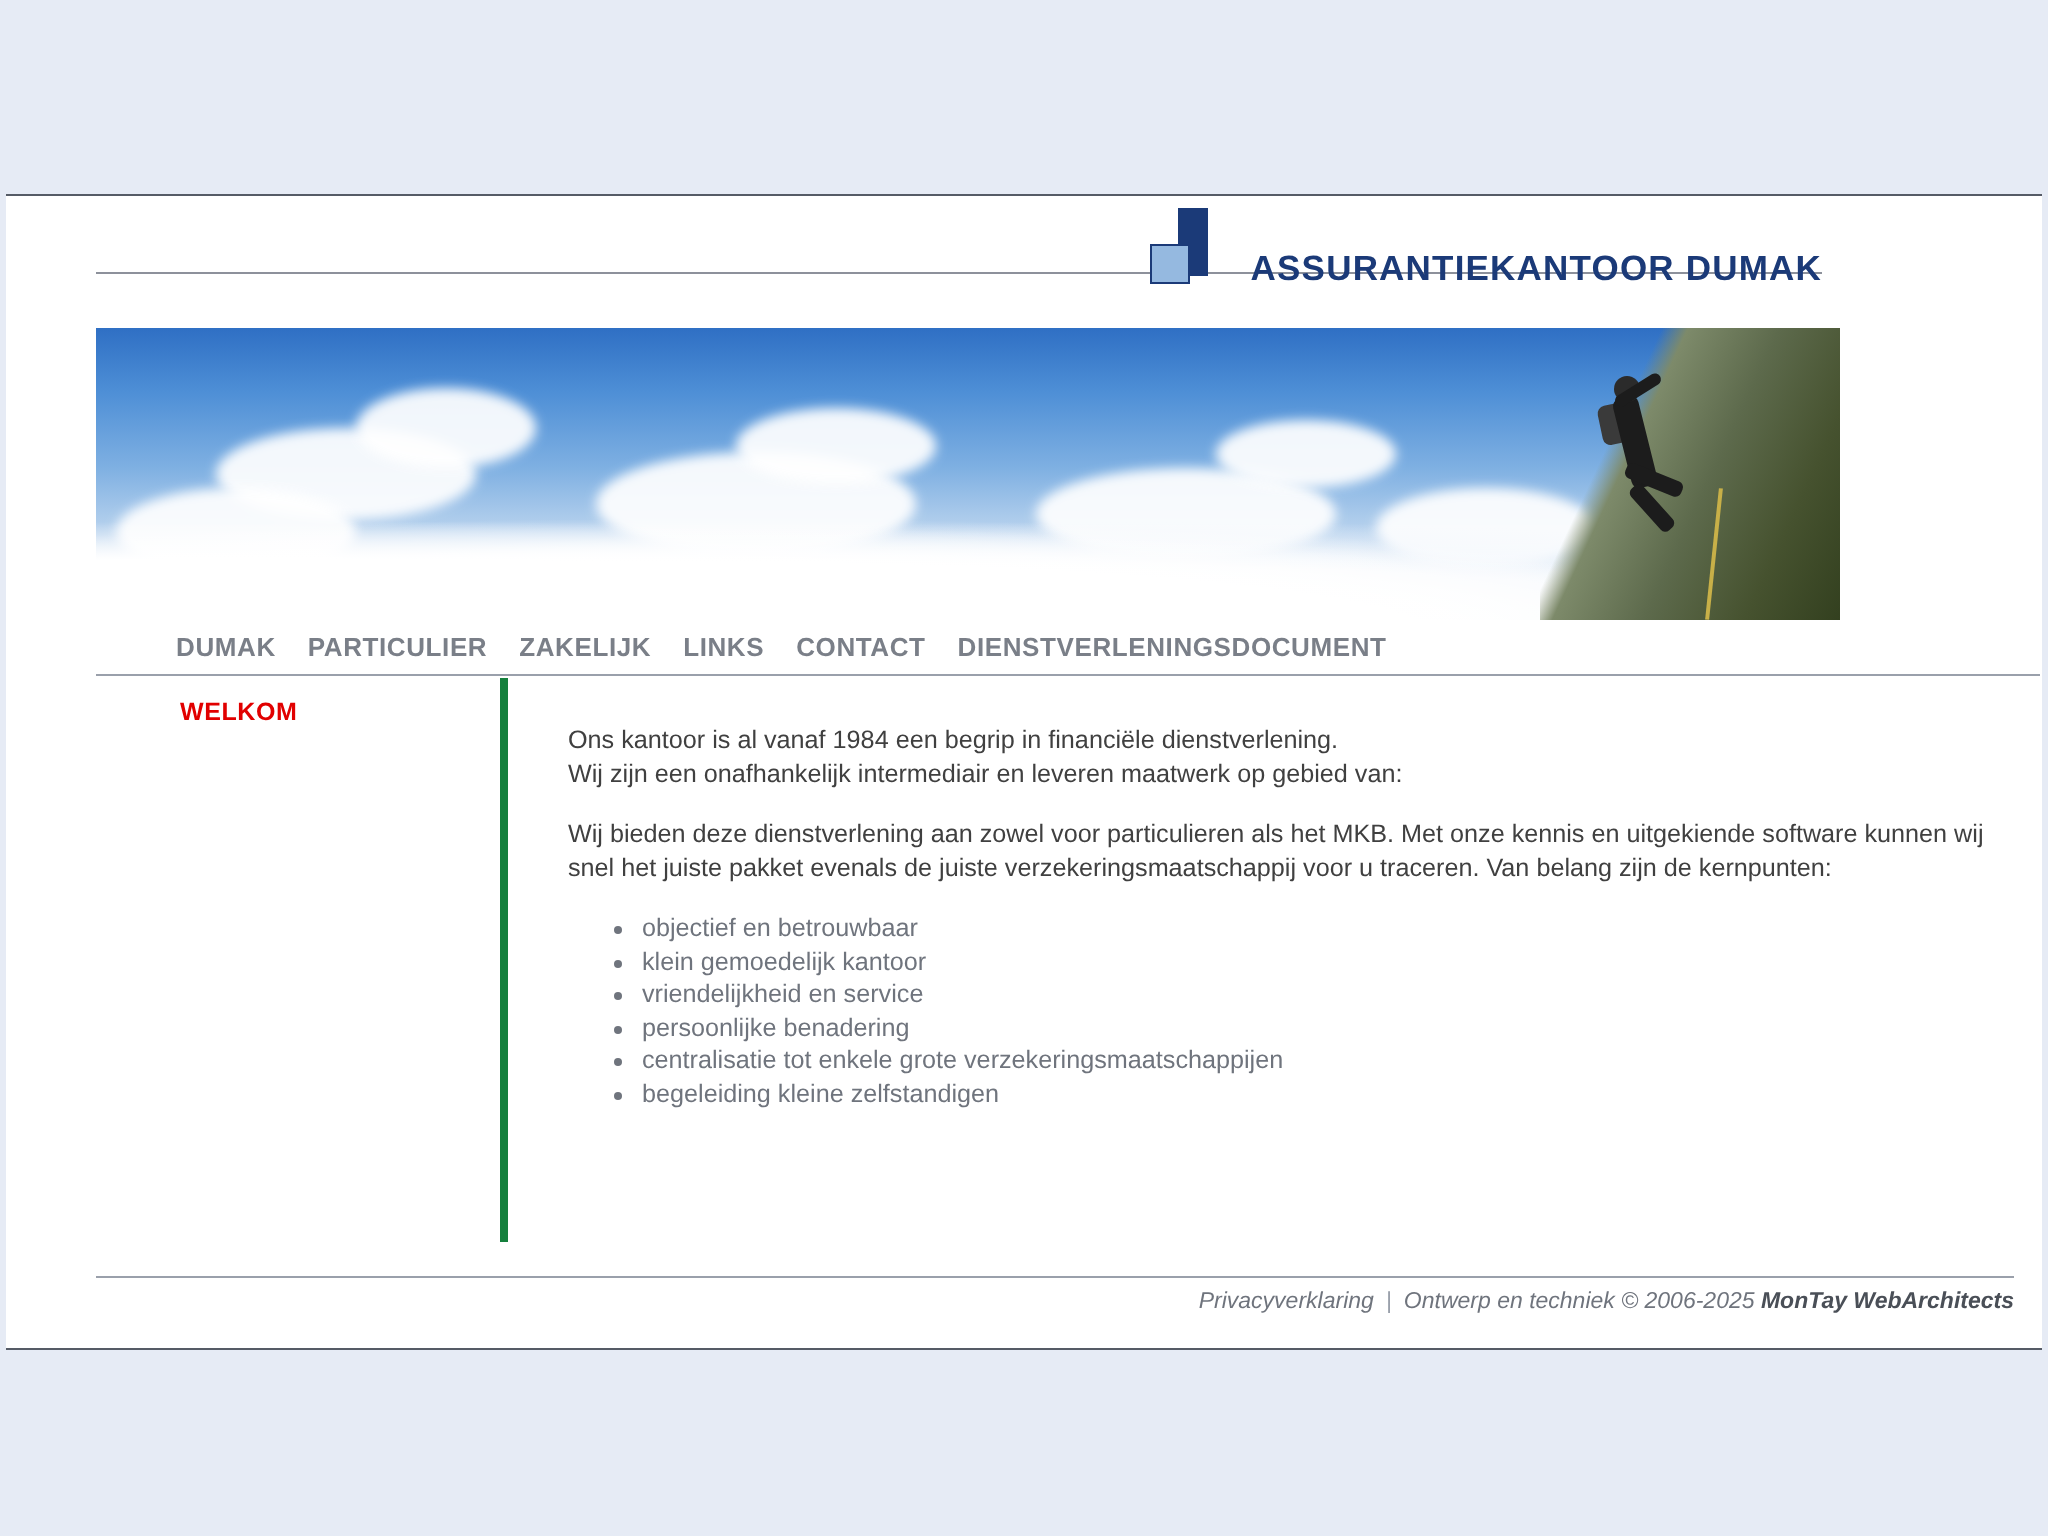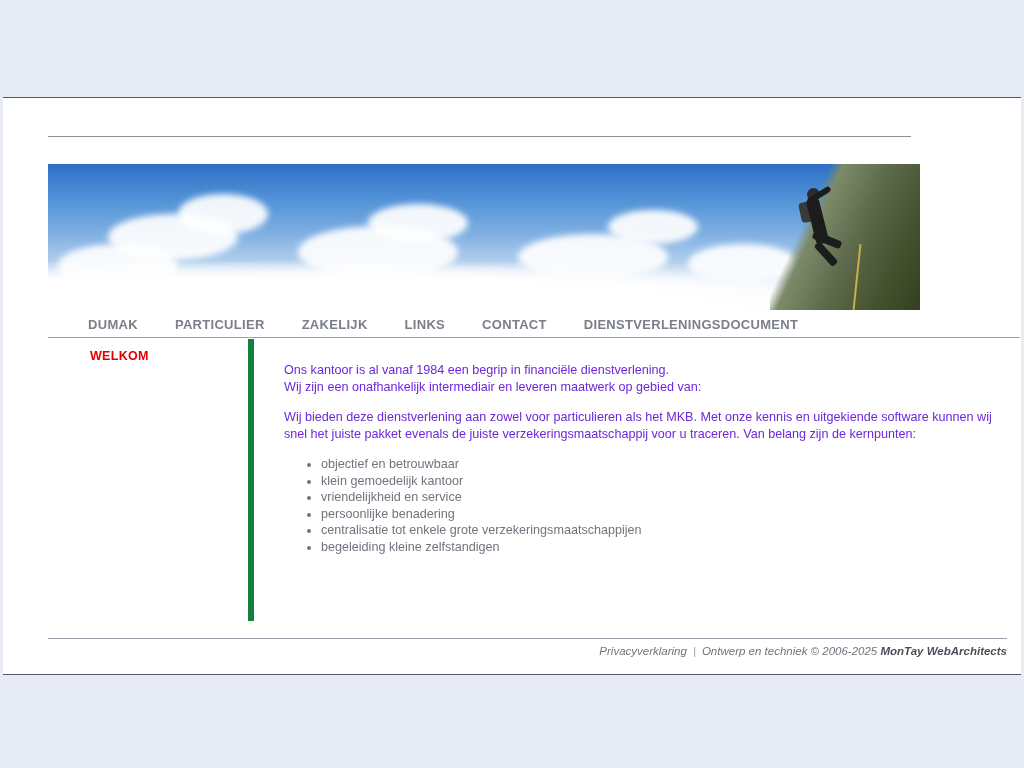--- a/index.html
+++ b/index.html
@@ -202,21 +202,21 @@
     width: 972px;
     height: 26px;
     border-bottom: 1px solid #9aa0ab;
     box-sizing: border-box;
   }
   .nav ul {
     list-style: none;
     margin: 0;
     padding: 0 0 0 40px;
     display: flex;
-    gap: 37px;
+    gap: 16px;
     align-items: center;
     height: 24px;
   }
   .nav li a {
     font-family: "Liberation Sans", sans-serif;
     font-weight: bold;
     font-size: 13px;
     color: #7a7f88;
     text-decoration: none;
     letter-spacing: 0.3px;
@@ -228,21 +228,21 @@
     position: absolute;
     left: 45px;
     top: 241px;
     width: 972px;
     height: 300px;
     display: flex;
   }
   .side-col {
     width: 206px;
     padding-top: 10px;
-    border-right: 6px solid #15803d;
+    border-right: 4px solid #15803d;
     box-sizing: border-box;
     height: 282px;
   }
   .side-col .side-item {
     font-weight: bold;
     font-size: 12.5px;
     color: #e10000;
     padding-left: 42px;
     letter-spacing: 0.3px;
     text-decoration: none;
@@ -251,21 +251,21 @@
 
   .main-col {
     flex: 1;
     padding: 23px 10px 0 30px;
     box-sizing: border-box;
   }
   .main-col p {
     margin: 0 0 14px 0;
     font-size: 12.6px;
     line-height: 16.5px;
-    color: #6d28d9;
+    color: #404040;
   }
   .main-col ul {
     margin: 0 0 14px 0;
     padding-left: 37px;
   }
   .main-col li {
     font-size: 12.6px;
     line-height: 16.5px;
     color: #6f747d;
     list-style: disc;
@@ -293,20 +293,27 @@
 </style>
 </head>
 <body>
 
 <div id="page">
 
   <div class="page-card">
 
     <div class="header">
       <div class="header-rule"></div>
+      <div class="logo-wrap">
+        <div class="logo-mark">
+          <div class="sq-dark2"></div>
+          <div class="sq-light"></div>
+        </div>
+        <div class="logo-text">ASSURANTIEKANTOOR DUMAK</div>
+      </div>
     </div>
 
     <div class="hero">
       <div class="cloud" style="left:60px; top:50px; width:130px; height:46px;"></div>
       <div class="cloud" style="left:130px; top:30px; width:90px; height:40px;"></div>
       <div class="cloud" style="left:250px; top:62px; width:160px; height:52px;"></div>
       <div class="cloud" style="left:320px; top:40px; width:100px; height:38px;"></div>
       <div class="cloud" style="left:470px; top:70px; width:150px; height:46px;"></div>
       <div class="cloud" style="left:560px; top:46px; width:90px; height:34px;"></div>
       <div class="cloud" style="left:10px; top:80px; width:120px; height:44px;"></div>

